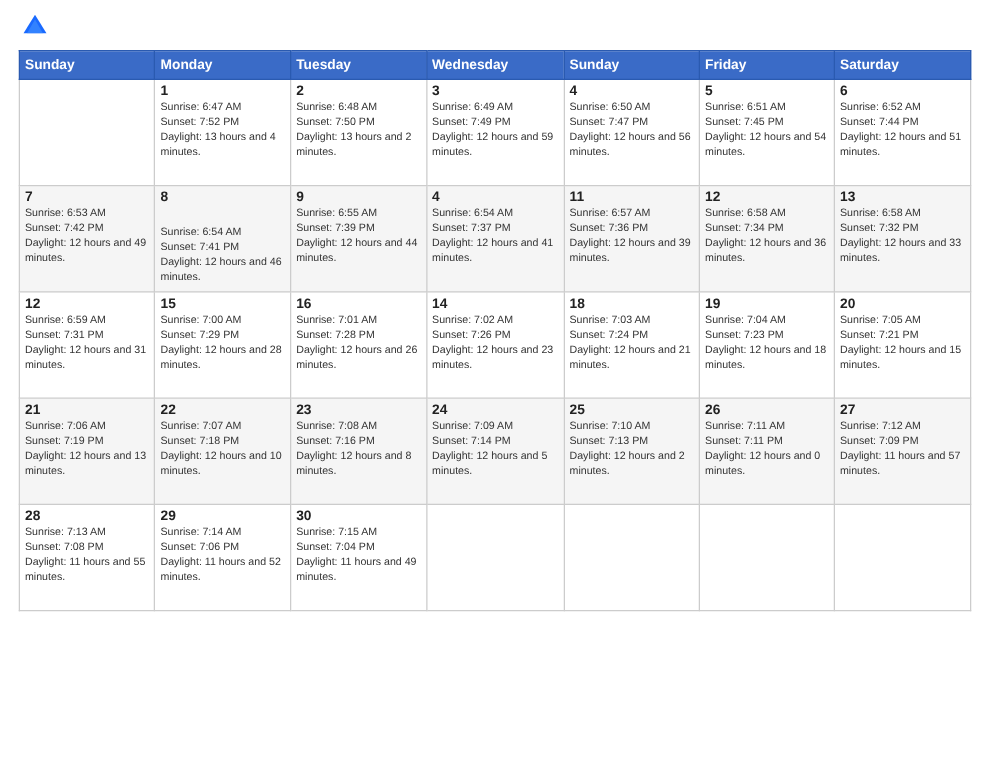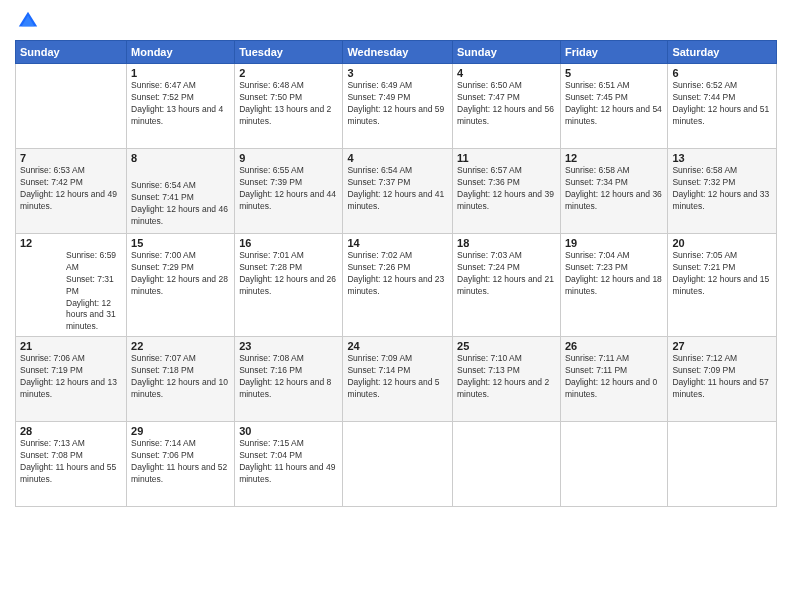--- a/index.html
+++ b/index.html
@@ -202,21 +202,21 @@
           <td class="row-even">
             <div class="day-number">13</div>
             <div class="day-info" style="white-space: pre-line;">Sunrise: 6:58 AM
 Sunset: 7:32 PM
 Daylight: 12 hours and 33 minutes.</div>
           </td>
         </tr>
         <tr>
           <td class="row-odd">
             <div class="day-number">12</div>
-            <div class="day-info" style="white-space: pre-line; margin-left: 46px;">Sunrise: 6:59 AM
+            <div class="day-info" style="white-space: pre-line;">Sunrise: 6:59 AM
 Sunset: 7:31 PM
 Daylight: 12 hours and 31 minutes.</div>
           </td>
           <td class="row-odd">
             <div class="day-number">15</div>
             <div class="day-info" style="white-space: pre-line;">Sunrise: 7:00 AM
 Sunset: 7:29 PM
 Daylight: 12 hours and 28 minutes.</div>
           </td>
           <td class="row-odd">

